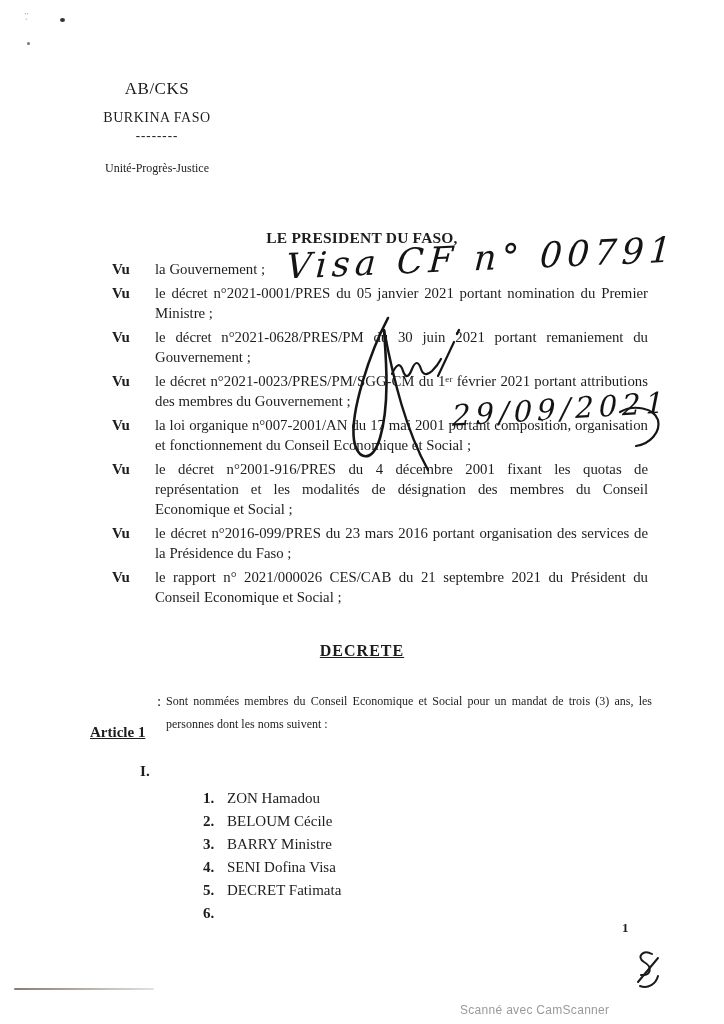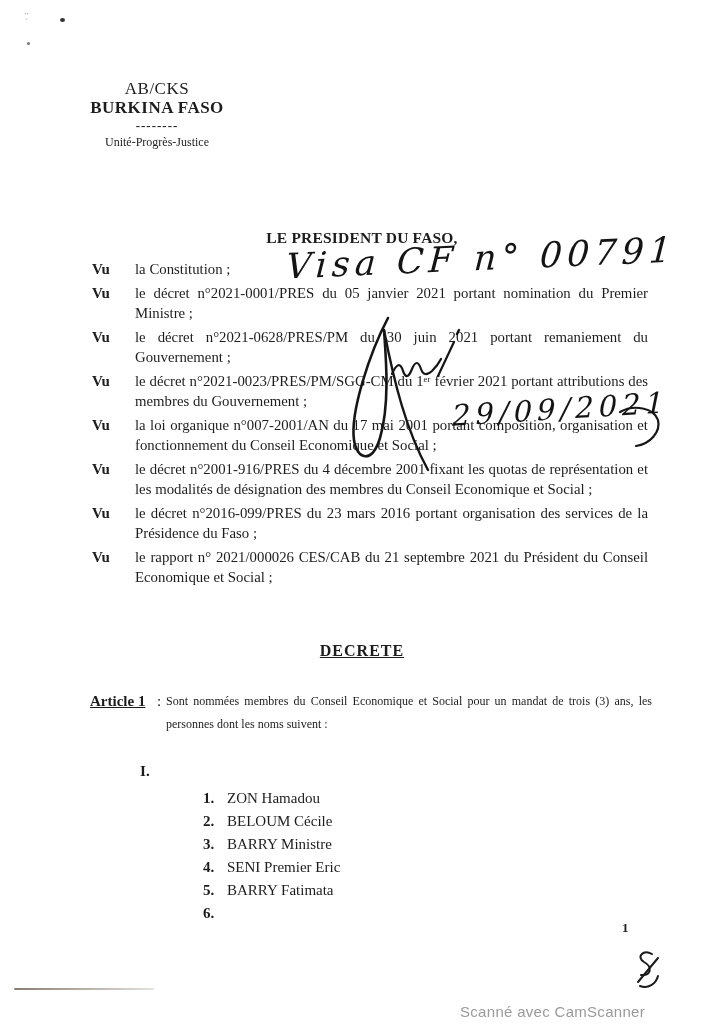--- a/index.html
+++ b/index.html
@@ -11,67 +11,67 @@
     overflow:hidden;
     font-family:"Liberation Serif", serif;
     color:#1d1d1d;
   }
   
   .header-left{
     position:absolute;left:82px;top:80px;width:150px;
     text-align:center;line-height:17px;
   }
   .hl-ref{font-size:17px;letter-spacing:.5px;}
-  .hl-country{font-size:17px;font-weight:bold;letter-spacing:.5px;margin-top:2px;}
+  .hl-country{font-size:14px;font-weight:normal;letter-spacing:.5px;margin-top:12px;}
   .hl-sep{font-size:13px;font-weight:bold;letter-spacing:1px;margin-top:1px;}
-  .hl-motto{font-size:12px;margin-top:0;}
+  .hl-motto{font-size:12px;margin-top:16px;}
   .header-right{
     position:absolute;left:388px;top:90px;width:290px;
     font-weight:bold;font-size:15px;line-height:22px;
   }
   .decree-number{
     font-family:"DejaVu Sans Mono", monospace;
     font-weight:600;font-size:12px;letter-spacing:3px;color:#3d3d3d;
     border-bottom:2px solid #1d1d1d;padding:0 4px 1px 6px;
     display:inline-block;line-height:13px;
   }
   
   .doc-title{
     position:absolute;left:0;top:202px;width:724px;
     text-align:center;font-weight:bold;font-size:15.5px;line-height:22px;
     letter-spacing:.2px;
     margin-top:25px;
   }
   
   .visas{position:absolute;left:92px;top:259px;width:556px;}
-  .visa-row{display:flex;margin-bottom:4px;}
+  .visa-row{display:flex;margin-bottom:4px;margin-left:20px;}
   .visa-label{flex:0 0 43px;font-weight:bold;font-size:15px;line-height:20px;}
   .visa-text{flex:1;font-size:14.8px;line-height:20px;text-align:justify;}
   
   .decrete{
     position:absolute;left:0;top:642px;width:724px;text-align:center;
     font-weight:bold;font-size:16px;letter-spacing:1px;
   }
   .decrete span{text-decoration:underline;}
   
   .article{position:absolute;left:90px;top:690px;width:562px;display:flex;}
-  .article-label{flex:0 0 62px;font-weight:bold;font-size:15px;line-height:23px;text-decoration:underline;}
+  .article-label{flex:0 0 62px;font-weight:bold;font-size:15px;line-height:23px;text-decoration:underline;margin-top:31px;}
   .article-colon{flex:0 0 14px;font-size:15px;line-height:23px;text-align:center;}
   .article-text{flex:1;font-size:12px;line-height:23px;text-align:justify;}
   
   .section-head{position:absolute;left:140px;top:762px;display:flex;font-weight:bold;font-size:15.2px;}
   .section-numeral{width:60px;}
   .members{position:absolute;left:203px;top:787px;font-size:15px;line-height:23px;}
   .member-row{display:flex;}
   .member-num{font-weight:bold;width:24px;}
   
   .page-number{position:absolute;left:622px;top:920px;font-size:13px;font-weight:bold;}
   .scanner-credit{
     position:absolute;left:460px;top:1003px;
-    font-family:"Liberation Sans", sans-serif;font-size:15px;color:#9a9a9a;
+    font-family:"Liberation Sans", sans-serif;font-size:12px;color:#9a9a9a;
     letter-spacing:.3px;
   }
   
   .hw{
     position:absolute;color:#141414;
     font-family:"DejaVu Serif", serif;font-style:italic;
     white-space:nowrap;
   }
   .hw-visa{
     left:286px;top:238px;font-size:35px;letter-spacing:5px;
@@ -112,21 +112,21 @@
   </div>
 
 
   <div class="doc-title">
     <div>LE PRESIDENT DU FASO,</div>
   </div>
 
   <div class="visas">
     <div class="visa-row">
       <div class="visa-label">Vu</div>
-      <div class="visa-text">la Constitution ;</div>
+      <div class="visa-text">la Gouvernement ;</div>
     </div>
     <div class="visa-row">
       <div class="visa-label">Vu</div>
       <div class="visa-text">le décret n°2021-0001/PRES du 05 janvier 2021 portant nomination du Premier Ministre ;</div>
     </div>
     <div class="visa-row">
       <div class="visa-label">Vu</div>
       <div class="visa-text">le décret n°2021-0628/PRES/PM du 30 juin 2021 portant remaniement du Gouvernement ;</div>
     </div>
     <div class="visa-row">
@@ -186,25 +186,25 @@
     <div class="member-row">
       <span class="member-num">2.</span>
       <span>BELOUM Cécile</span>
     </div>
     <div class="member-row">
       <span class="member-num">3.</span>
       <span>BARRY Ministre</span>
     </div>
     <div class="member-row">
       <span class="member-num">4.</span>
-      <span>SENI Premier Eric</span>
+      <span>SENI Dofina Visa</span>
     </div>
     <div class="member-row">
       <span class="member-num">5.</span>
-      <span>BARRY Fatimata</span>
+      <span>DECRET Fatimata</span>
     </div>
     <div class="member-row">
       <span class="member-num">6.</span>
     </div>
   </div>
 
   <div class="page-number">1</div>
 
   <svg class="scribble" style="left:630px;top:948px;" width="40" height="48" viewBox="0 0 40 48">
     <path d="M22,6 c-9,-5 -16,3 -8,8 c9,5 7,14 -3,13" fill="none" stroke="#1a1a1a" stroke-width="2" stroke-linecap="round"></path>

